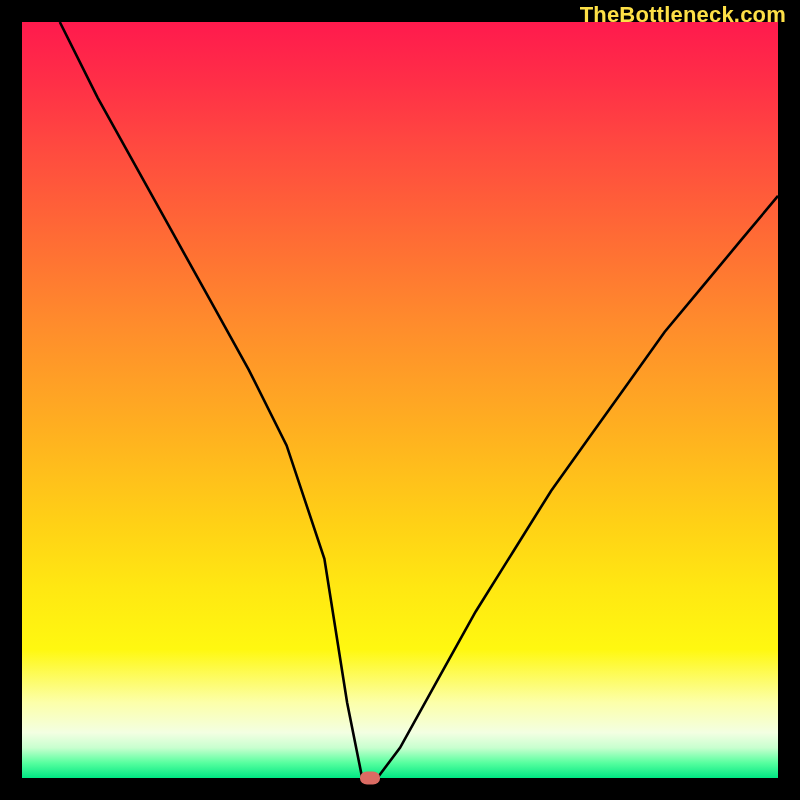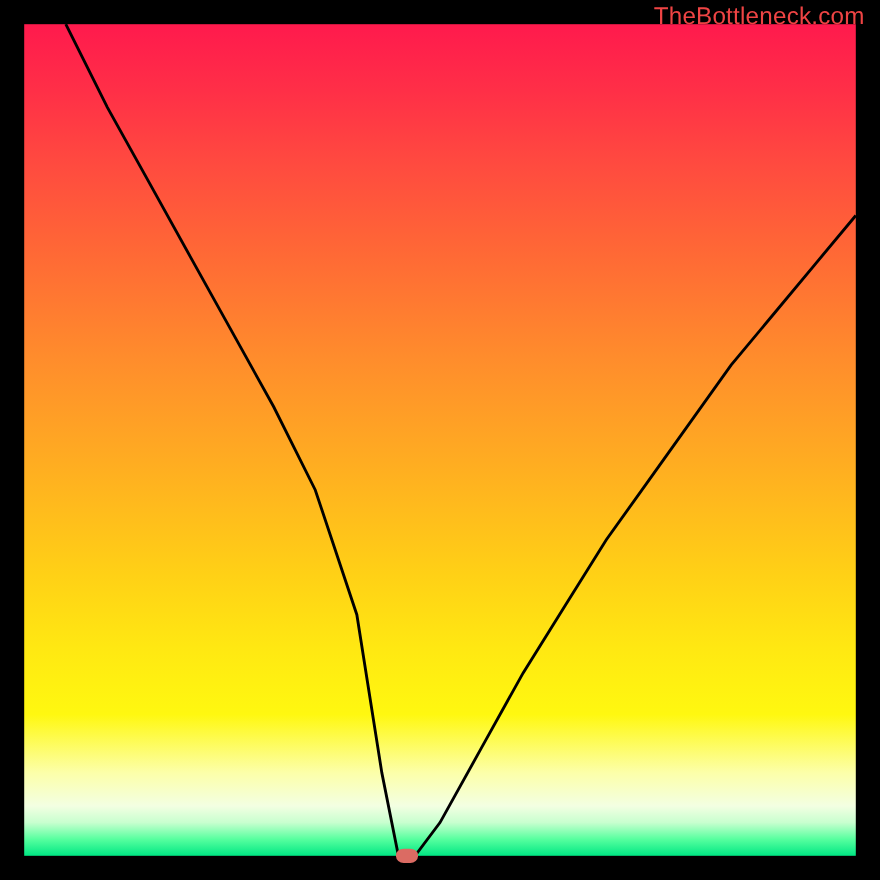--- a/index.html
+++ b/index.html
@@ -39,23 +39,23 @@
       #f3ffe2 94%,
       #c8ffcf 96%,
       #57ff9f 98%,
       #00e783 100%
     );
   }
   .watermark {
     position: absolute;
     top: 2px;
     right: 14px;
-    color: #ef4444;
+    color: #fde047;
     font-size: 22px;
-    font-weight: 400;
+    font-weight: 700;
     letter-spacing: 0.2px;
     pointer-events: none;
     user-select: none;
   }
   svg.curve {
     position: absolute;
     left: 0;
     top: 0;
     width: 756px;
     height: 756px;

